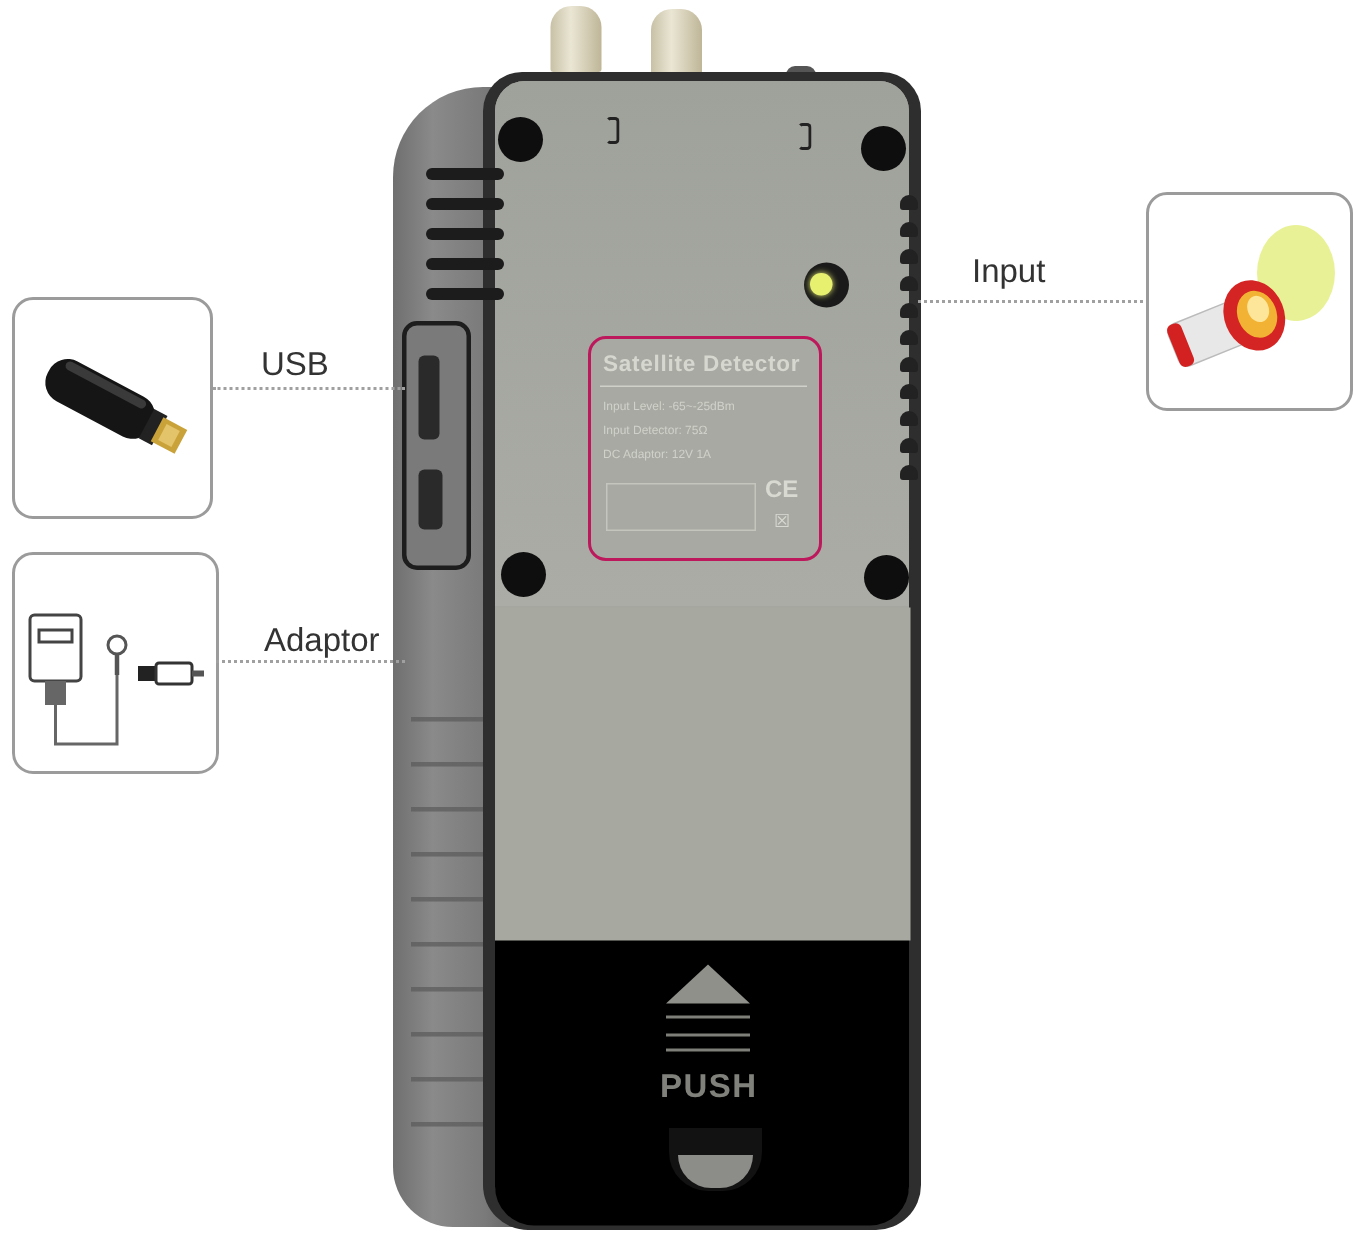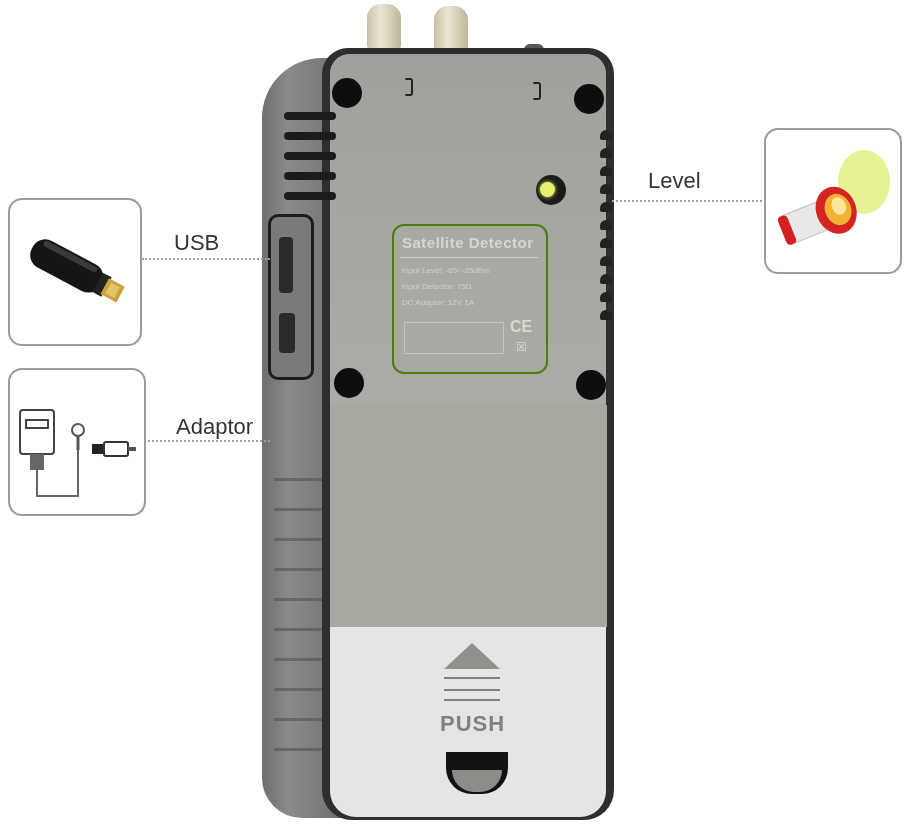--- a/index.html
+++ b/index.html
@@ -9,32 +9,32 @@
   .device-side{left:262px;top:58px;width:88px;height:760px;background:linear-gradient(90deg,#6f6f6f 0%,#8a8a8a 30%,#7a7a7a 70%,#5c5c5c 100%);border-radius:60px 0 0 40px;}
   .device-side .grip{position:absolute;left:12px;width:60px;height:3px;background:#5a5a5a;opacity:.7;}
   .device-back{left:322px;top:48px;width:292px;height:772px;background:#2e2e2e;border-radius:26px 26px 30px 30px;}
   .panel{left:330px;top:54px;width:276px;height:760px;background:#a4a69f;border-radius:20px 20px 26px 26px;}
   .panel-top{left:330px;top:54px;width:276px;height:350px;background:linear-gradient(180deg,#9fa19b,#aaaca5);border-radius:20px 20px 0 0;}
   .screw{width:30px;height:30px;border-radius:50%;background:#0e0e0e;}
   .slot{width:5px;height:14px;border-radius:3px;border:2px solid #222;border-left-color:transparent;}
   .vent{height:8px;background:#1c1c1c;border-radius:4px;}
   .ridge{width:12px;height:10px;background:#222;border-radius:6px 6px 2px 2px;}
   .connector{width:34px;height:44px;background:linear-gradient(90deg,#c8c1a6,#eae6d4 40%,#bfb698);border-radius:14px 14px 2px 2px;}
-  .label-plate{left:392px;top:224px;width:152px;height:146px;border:2px solid #4d7c0f;border-radius:12px;background:#a7a9a2;}
+  .label-plate{left:392px;top:224px;width:152px;height:146px;border:2px solid #be185d;border-radius:12px;background:#a7a9a2;}
   .plate-title{position:absolute;left:8px;top:8px;font-size:15px;color:#d6d8d0;font-weight:bold;letter-spacing:.5px;}
   .plate-line{position:absolute;left:6px;width:138px;height:1px;background:#cfd1c9;top:31px;}
   .plate-text{position:absolute;left:8px;font-size:8px;color:#d0d2ca;}
   .plate-box{position:absolute;left:10px;top:96px;width:98px;height:30px;border:1px solid #c4c6be;}
   .ce{position:absolute;left:116px;top:92px;font-size:16px;color:#d8dad2;font-weight:bold;}
   .weee{position:absolute;left:122px;top:114px;font-size:12px;color:#d8dad2;}
   .torch-led{left:536px;top:175px;width:30px;height:30px;border-radius:50%;background:#1a1a1a;}
   .torch-led::after{content:"";position:absolute;left:4px;top:7px;width:15px;height:15px;border-radius:50%;background:#e8f070;box-shadow:0 0 4px #e8f070;}
   .side-port{left:268px;top:214px;width:40px;height:160px;border:3px solid #1d1d1d;border-radius:10px;background:#7a7a7a;}
   .redact{left:331px;top:405px;width:276px;height:222px;background:#a7a9a1;}
-  .battery-door{left:330px;top:627px;width:276px;height:190px;background:#e5e5e5;border-radius:0 0 26px 26px;}
+  .battery-door{left:330px;top:627px;width:276px;height:190px;background:#000000;border-radius:0 0 26px 26px;}
   .arrow-up{width:0;height:0;border-left:28px solid transparent;border-right:28px solid transparent;border-bottom:26px solid #8f908a;}
   .push-lines{width:56px;height:2px;background:#7e7f79;}
   .push-text{font-size:22px;font-weight:bold;color:#80817b;letter-spacing:1px;}
   .latch{left:446px;top:752px;width:62px;height:42px;background:#121212;border-radius:0 0 26px 26px;}
   .latch::after{content:"";position:absolute;left:6px;top:18px;width:50px;height:22px;background:#8c8d88;border-radius:0 0 22px 22px;}
   
   .callout-box{border:2px solid #9b9b9b;border-radius:14px;background:#fff;}
   .callout-label{font-size:22px;color:#333;}
   .dotline{height:0;border-top:2px dotted #a0a0a0;}
 </style>
@@ -146,21 +146,21 @@
     <circle cx="68" cy="50" r="6" fill="none" stroke="#555" stroke-width="2"></circle>
     <path d="M68 56 V70" stroke="#555" stroke-width="3"></path>
     <rect x="82" y="64" width="12" height="10" fill="#222"></rect>
     <rect x="94" y="62" width="24" height="14" rx="2" fill="#fff" stroke="#333" stroke-width="2"></rect>
     <rect x="118" y="67" width="8" height="4" fill="#555"></rect>
   </svg>
 </div>
 <div class="abs callout-label" style="left:144px;top:414px;margin-left:32px;">Adaptor</div>
 <div class="abs dotline" style="left:144px;top:440px;width:126px;"></div>
 
-<div class="abs callout-label" style="left:648px;top:168px;">Level</div>
+<div class="abs callout-label" style="left:648px;top:168px;">Input</div>
 <div class="abs dotline" style="left:612px;top:200px;width:150px;"></div>
 <div class="abs callout-box" style="left:764px;top:128px;width:134px;height:142px;">
   <svg width="130" height="130" style="position:absolute;left:2px;top:6px;" viewBox="0 0 130 130">
     <ellipse cx="96" cy="46" rx="26" ry="32" fill="#e6ef8a" opacity="0.9"></ellipse>
     <g transform="rotate(-22 60 70)">
       <rect x="8" y="62" width="50" height="30" rx="6" fill="#e8e8e8" stroke="#bbb"></rect>
       <rect x="8" y="62" width="10" height="30" rx="4" fill="#d32020"></rect>
       <ellipse cx="66" cy="77" rx="20" ry="24" fill="#d42424"></ellipse>
       <ellipse cx="68" cy="77" rx="13" ry="16" fill="#f2b233"></ellipse>
       <ellipse cx="70" cy="74" rx="7" ry="9" fill="#fde59a"></ellipse>

